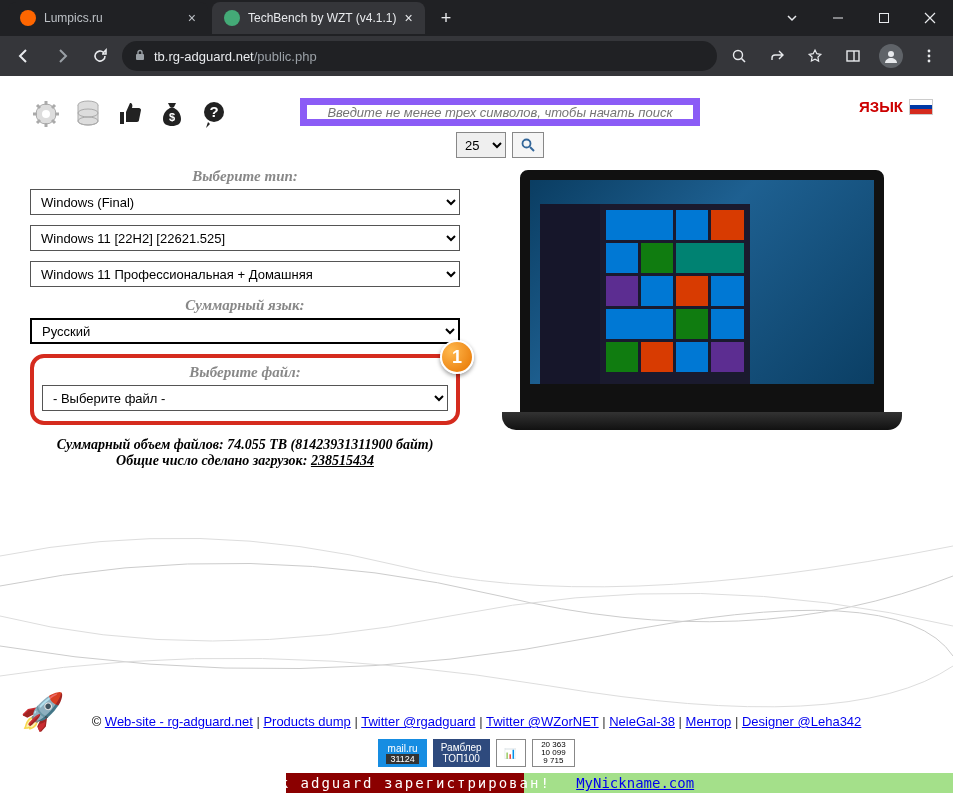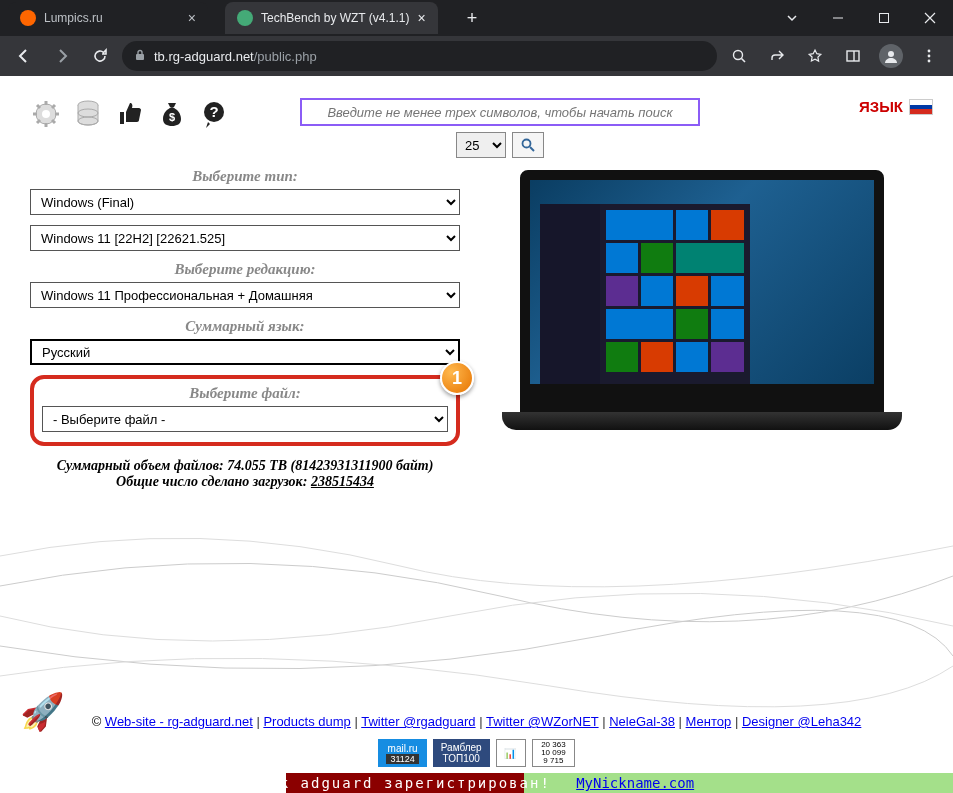--- a/index.html
+++ b/index.html
@@ -1,20 +1,20 @@
 <!DOCTYPE html>
 <html><head>
 <meta charset="utf-8">
 <style>
 * { margin: 0; padding: 0; box-sizing: border-box; }
 body { font-family: Arial, sans-serif; font-size: 13px; width: 953px; height: 793px; overflow: hidden; background: #fff; }
 
 
 .browser-chrome { background: #202124; color: #e8eaed; }
-.tab-bar { display: flex; align-items: center; height: 36px; padding-left: 8px; gap: 17px; border-radius: 15px; }
+.tab-bar { display: flex; align-items: center; height: 36px; padding-left: 8px; gap: 4px; border-radius: 15px; }
 .tab { display: flex; align-items: center; gap: 8px; padding: 0 12px; height: 32px; border-radius: 8px 8px 0 0; font-size: 12px; position: relative; min-width: 200px; }
 .tab.inactive { background: #202124; color: #bdc1c6; }
 .tab.active { background: #35363a; color: #e8eaed; }
 .tab-favicon { width: 16px; height: 16px; border-radius: 50%; display: flex; align-items: center; justify-content: center; }
 .tab-close { margin-left: auto; font-size: 14px; }
 .tab-new { color: #e8eaed; font-size: 18px; padding: 0 12px; cursor: pointer; }
 .window-controls { margin-left: auto; display: flex; gap: 0; }
 .win-ctrl { width: 46px; height: 36px; display: flex; align-items: center; justify-content: center; color: #e8eaed; }
 
 .addr-bar { display: flex; align-items: center; height: 40px; padding: 0 8px; gap: 6px; background: #35363a; }
@@ -30,21 +30,21 @@
 
 
 .page { background: #fff; position: relative; height: 717px; overflow: hidden; }
 .bg-waves { position: absolute; left: 0; right: 0; top: 440px; height: 200px; pointer-events: none; }
 
 .top-row { display: flex; align-items: flex-start; padding: 22px 20px 10px 30px; gap: 10px; }
 .icon-strip { display: flex; gap: 10px; align-items: center; }
 .strip-icon { width: 32px; height: 32px; display: flex; align-items: center; justify-content: center; }
 
 .search-block { margin-left: 60px; display: flex; flex-direction: column; align-items: center; gap: 6px; }
-.search-input { width: 400px; height: 28px; border: 2px solid #8b5cf6; text-align: center; font-size: 13px; color: #888; font-style: italic; background: #fff; }
+.search-input { width: 400px; height: 28px; border: 7px solid #8b5cf6; text-align: center; font-size: 13px; color: #888; font-style: italic; background: #fff; }
 .search-row2 { display: flex; gap: 6px; }
 .page-size { width: 50px; height: 26px; border: 1px solid #888; font-size: 13px; padding: 0 4px; }
 .search-btn { width: 32px; height: 26px; border: 1px solid #888; background: #f5f5f5; display: flex; align-items: center; justify-content: center; }
 
 .lang-block { margin-left: auto; display: flex; align-items: center; gap: 6px; color: #c00; font-weight: bold; font-size: 15px; }
 .flag-ru { width: 24px; height: 16px; display: inline-block; background: linear-gradient(to bottom, #fff 33%, #0039a6 33%, #0039a6 66%, #d52b1e 66%); border: 1px solid #ccc; }
 
 .main-row { display: flex; padding: 0 30px; gap: 20px; }
 .form-col { width: 430px; }
 .form-group { margin-bottom: 10px; }
@@ -278,21 +278,20 @@
   <div class="main-row">
     <div class="form-col">
       <div class="form-group">
         <div class="form-label">Выберите тип:</div>
         <select class="form-select"><option>Windows (Final)</option></select>
       </div>
       <div class="form-group">
         <select class="form-select"><option>Windows 11 [22H2] [22621.525]</option></select>
       </div>
       <div class="form-group">
-        <div class="form-label">Выберите редакцию:</div>
         <select class="form-select"><option>Windows 11 Профессиональная + Домашняя</option></select>
       </div>
       <div class="form-group">
         <div class="form-label">Суммарный язык:</div>
         <select class="form-select bold-border"><option>Русский</option></select>
       </div>
       <div class="highlight-box">
         <div class="marker">1</div>
         <div class="form-label">Выберите файл:</div>
         <select class="form-select"><option>- Выберите файл -</option></select>

